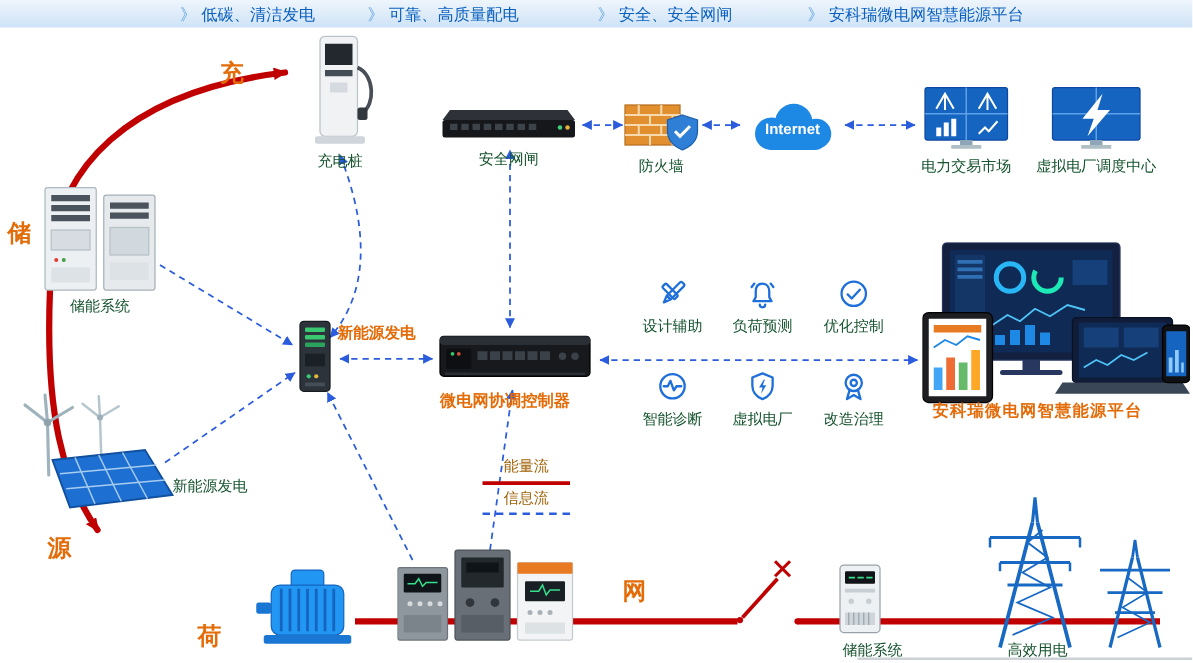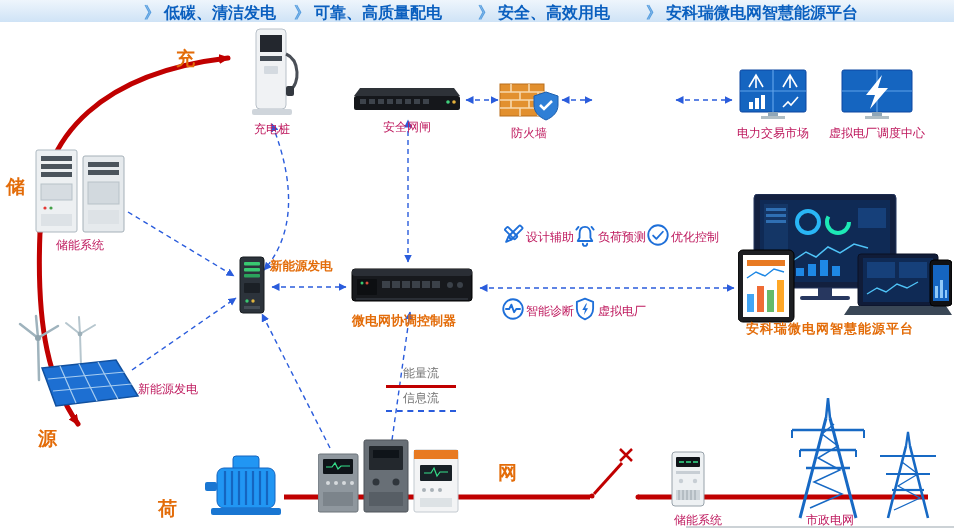--- a/index.html
+++ b/index.html
@@ -1,45 +1,45 @@
 <!DOCTYPE html>
 <html><head>
 <meta charset="utf-8">
 <style>
   *{margin:0;padding:0;box-sizing:border-box}
   html,body{width:954px;height:530px;background:#fff;overflow:hidden;
     font-family:"Liberation Sans","DejaVu Sans",sans-serif}
   .stage{position:relative;width:954px;height:530px;background:#fff}
   .header{position:absolute;left:0;top:0;width:954px;height:22px;z-index:3;
     background:linear-gradient(180deg,#eef5fc,#cfe3f6)}
-  .hitem{position:absolute;top:3px;font-size:16px;font-weight:bold;color:#0a5fbf;white-space:nowrap}
+  .hitem{position:absolute;top:3px;font-size:13px;font-weight:normal;color:#0a5fbf;white-space:nowrap}
   .hmark{color:#5ba0e0;margin-right:4px}
   .connections{position:absolute;left:0;top:0;z-index:1}
   .node{position:absolute;display:flex;flex-direction:column;align-items:center;z-index:2}
-  .nlabel{font-size:12px;color:#be185d;white-space:nowrap;margin-top:3px}
+  .nlabel{font-size:12px;color:#14532d;white-space:nowrap;margin-top:3px}
   .olabel{position:absolute;color:#e36c09;font-weight:bold;z-index:2;white-space:nowrap;font-size:13px}
   .big{font-size:19px}
-  .fn{position:absolute;width:76px;display:flex;flex-direction:row;align-items:center;z-index:2}
+  .fn{position:absolute;width:76px;display:flex;flex-direction:column;align-items:center;z-index:2}
   .fn .nlabel{margin-top:5px}
   .legend{position:absolute;left:384px;top:365px;width:74px;display:flex;flex-direction:column;align-items:center;z-index:2}
-  .ltext{font-size:12px;color:#737373}
+  .ltext{font-size:12px;color:#a16207}
   .eline{width:70px;border-top:3px solid #c00000;margin:3px 0 2px}
   .iline{width:70px;border-top:2px dashed #2a5cdc;margin:3px 0 2px}
   .inet-wrap{position:relative}
   .inet-text{position:absolute;left:0;right:0;top:16px;text-align:center;color:#fff;font-weight:bold;font-size:12px}
 </style>
 </head>
 <body>
 
 <div class="stage">
 
   <div class="header">
     <span class="hitem" style="left:144px"><span class="hmark">》</span><span>低碳、清洁发电</span></span>
     <span class="hitem" style="left:294px"><span class="hmark">》</span><span>可靠、高质量配电</span></span>
-    <span class="hitem" style="left:478px"><span class="hmark">》</span><span>安全、高效用电</span></span>
+    <span class="hitem" style="left:478px"><span class="hmark">》</span><span>安全、安全网闸</span></span>
     <span class="hitem" style="left:646px"><span class="hmark">》</span><span>安科瑞微电网智慧能源平台</span></span>
   </div>
 
   <svg class="connections" width="954" height="530" viewBox="0 0 954 530">
     <defs>
       <marker id="mb" markerUnits="userSpaceOnUse" markerWidth="10" markerHeight="10" refX="7.5" refY="4" orient="auto">
           <path d="M0,0 L8,4 L0,8 Z" fill="#2a5cdc"></path>
         </marker>
       <marker id="mbs" markerUnits="userSpaceOnUse" markerWidth="10" markerHeight="10" refX="7.5" refY="4" orient="auto-start-reverse">
           <path d="M0,0 L8,4 L0,8 Z" fill="#2a5cdc"></path>
@@ -131,20 +131,31 @@
       <rect x="46" y="15" width="6" height="5" fill="#3d434b"></rect>
         <rect x="55" y="15" width="6" height="5" fill="#3d434b"></rect>
       <rect x="64" y="15" width="6" height="5" fill="#3d434b"></rect>
         <rect x="73" y="15" width="6" height="5" fill="#3d434b"></rect>
       <circle cx="98" cy="18" r="1.8" fill="#41d07c"></circle>
         <circle cx="104" cy="18" r="1.8" fill="#e6b23c"></circle>
     </svg>
     <span class="nlabel">安全网闸</span>
   </div>
 
+  <div class="node inet-wrap" style="left:595px;top:80px;width:78px">
+    <svg width="78" height="44" viewBox="0 0 78 44">
+      <g fill="#1e88e5">
+        <circle cx="22" cy="27" r="13"></circle>
+          <circle cx="40" cy="18" r="15"></circle>
+          <circle cx="58" cy="27" r="12"></circle>
+        <rect x="14" y="22" width="52" height="18" rx="9"></rect>
+      </g>
+    </svg>
+    <span class="inet-text">Internet</span>
+  </div>
 
   <div class="node" style="left:737px;top:68px;width:72px">
     <svg width="72" height="54" viewBox="0 0 72 54">
       <rect x="3" y="2" width="66" height="42" rx="2" fill="#1565c0" stroke="#0d47a1"></rect>
       <line x1="36" y1="2" x2="36" y2="44" stroke="#5ea1e8" stroke-width="1.2"></line>
       <line x1="3" y1="23" x2="69" y2="23" stroke="#5ea1e8" stroke-width="1.2"></line>
       <g stroke="#fff" stroke-width="1.6" fill="none">
         <path d="M12 19 L19 7 L26 19 M19 8 V20"></path>
         <path d="M46 19 L53 7 L60 19 M53 8 V20"></path>
         <path d="M46 39 l5 -5 3 3 7 -8"></path>
@@ -258,20 +269,28 @@
       <path d="M5.5 12 h3 l2 -4 2.5 7 2 -3 h3.5"></path>
     </svg>
     <span class="nlabel">智能诊断</span>
   </div>
   <div class="fn" style="left:572px;top:296px">
     <svg width="26" height="26" viewBox="0 0 24 24" stroke="#1e6fd9" stroke-width="1.7" fill="none" stroke-linecap="round" stroke-linejoin="round">
       <path d="M12 2.5 L19.5 5.5 V11.5 C19.5 16.5 16.5 19.8 12 21.5 C7.5 19.8 4.5 16.5 4.5 11.5 V5.5 Z"></path>
       <path d="M13 7 L9.5 13 H12 L11 17.5 L14.8 11.2 H12.2 L13.8 7 Z" fill="#1e6fd9" stroke="none"></path>
     </svg>
     <span class="nlabel">虚拟电厂</span>
+  </div>
+  <div class="fn" style="left:645px;top:296px">
+    <svg width="26" height="26" viewBox="0 0 24 24" stroke="#1e6fd9" stroke-width="1.7" fill="none" stroke-linecap="round" stroke-linejoin="round">
+      <circle cx="12" cy="9.5" r="6"></circle>
+      <path d="M9 14.5 L7 21.5 L12 18.5 L17 21.5 L15 14.5"></path>
+      <circle cx="12" cy="9.5" r="2.3"></circle>
+    </svg>
+    <span class="nlabel">改造治理</span>
   </div>
 
   <div class="node" style="left:738px;top:194px;width:214px">
     <svg width="214" height="132" viewBox="0 0 214 132">
       <rect x="16" y="0" width="142" height="94" rx="4" fill="#13203f" stroke="#27375f"></rect>
       <rect x="22" y="6" width="130" height="82" fill="#0f2a55"></rect>
       <rect x="26" y="10" width="24" height="74" fill="#143666"></rect>
       <rect x="28" y="14" width="20" height="3" fill="#2f6fb3"></rect>
         <rect x="28" y="20" width="20" height="3" fill="#2f6fb3"></rect>
         <rect x="28" y="26" width="20" height="3" fill="#2f6fb3"></rect>
@@ -414,15 +433,15 @@
         <polyline points="30,118 62,104 34,92 60,80 38,68 58,56 42,44 54,34" stroke-width="1.5"></polyline>
         <path d="M108 128 L126 56 M148 128 L130 56" stroke-width="2.6"></path>
         <path d="M126 56 L128 42 L130 56" stroke-width="2.2"></path>
         <line x1="100" y1="66" x2="156" y2="66" stroke-width="2.2"></line>
         <line x1="106" y1="84" x2="150" y2="84" stroke-width="2.2"></line>
         <line x1="112" y1="100" x2="144" y2="100" stroke-width="2.2"></line>
         <polyline points="114,120 140,108 118,96 138,84 122,72" stroke-width="1.3"></polyline>
       </g>
     </svg>
   </div>
-  <span class="nlabel" style="position:absolute;left:800px;top:509px;width:60px;text-align:center;z-index:2">市政电网</span>
+  <span class="nlabel" style="position:absolute;left:800px;top:509px;width:60px;text-align:center;z-index:2">高效用电</span>
 
 </div>
 
 </body></html>

